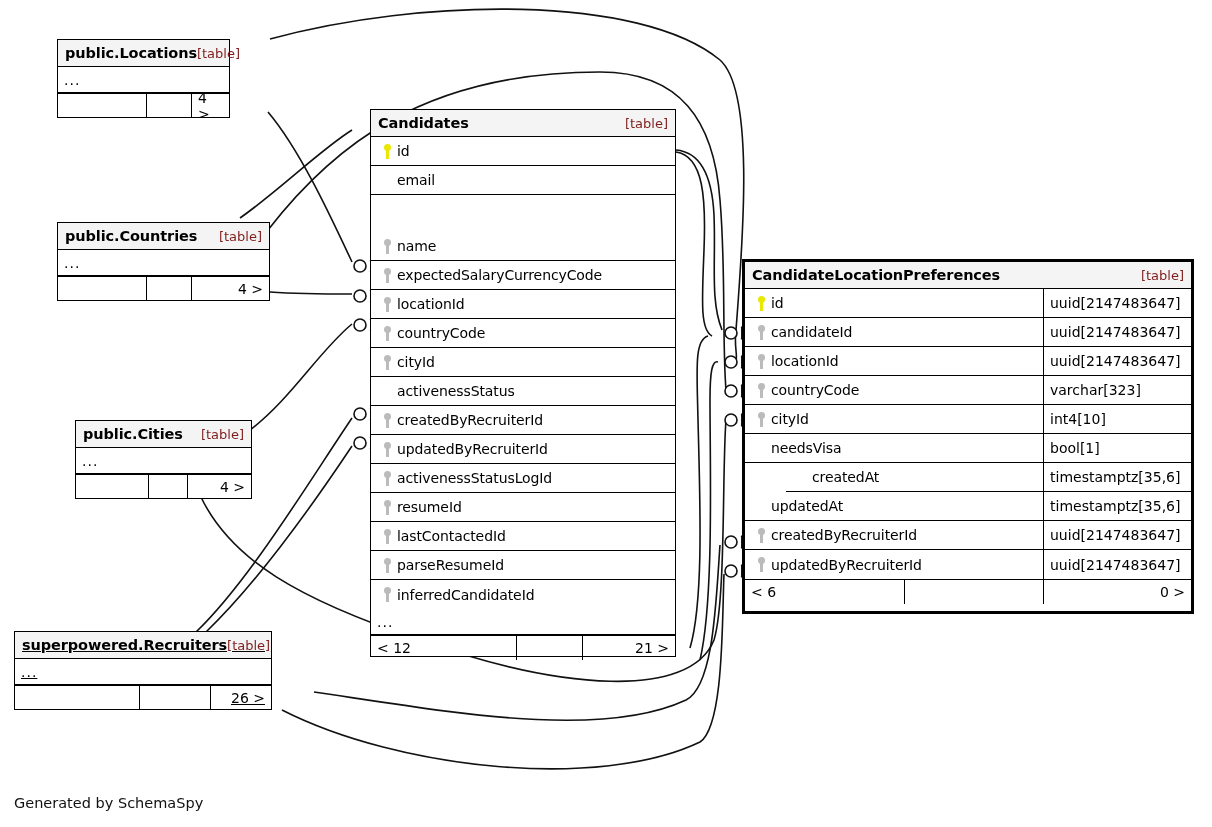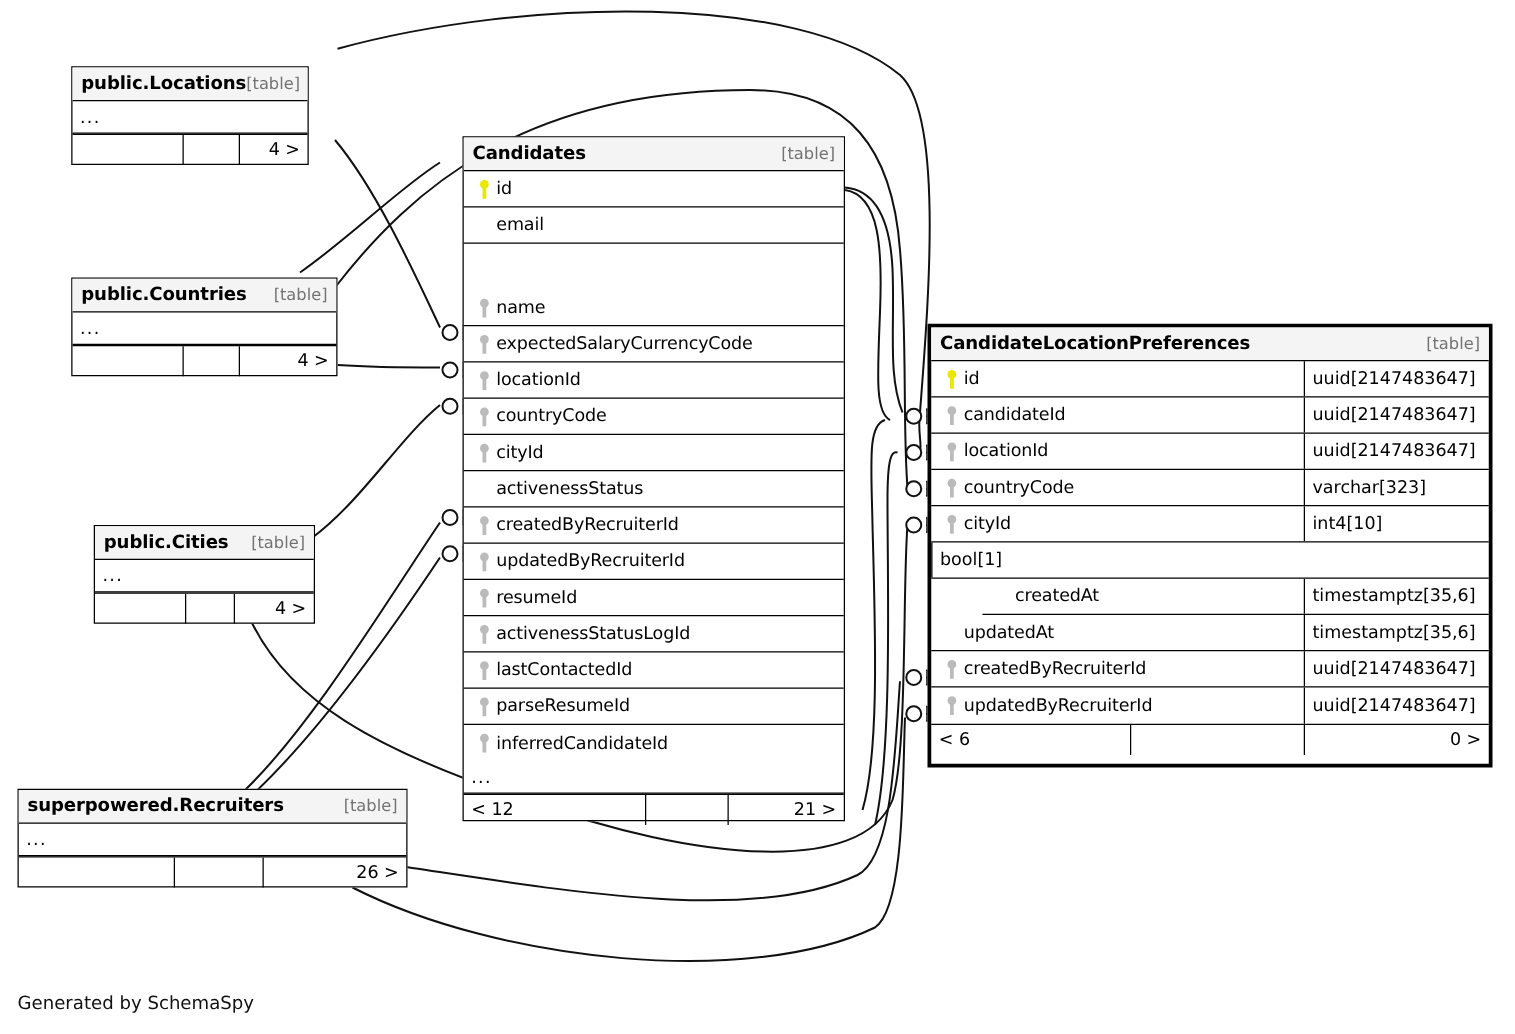--- a/index.html
+++ b/index.html
@@ -35,21 +35,21 @@
   }
   .tbl-header .tname{
     font-weight:bold;
     font-size:14.5px;
     white-space:nowrap;
     letter-spacing:-0.1px;
   }
   .tbl-header .ttag{
     margin-left:auto;
     font-size:13px;
-    color:#737373;
+    color:#7f1d1d;
     white-space:nowrap;
   }
 
   .tbl-row{
     display:flex;
     align-items:stretch;
     border-bottom:1px solid #000;
     box-sizing:border-box;
     height:29px;
   }
@@ -207,21 +207,21 @@
         <circle cx="731" cy="542" r="6"></circle>
         <path d="M741,536 L753,542 L741,548 M741,542 L753,542" fill="#111" stroke="#111" stroke-width="1.4"></path>
       </g>
       <g>
         <circle cx="731" cy="571" r="6"></circle>
         <path d="M741,565 L753,571 L741,577 M741,571 L753,571" fill="#111" stroke="#111" stroke-width="1.4"></path>
       </g>
     </g>
   </svg>
 
-  <div class="table-box" id="tbl-locations" style="left:57px;top:53px;width:190px;height:79px;">
+  <div class="table-box" id="tbl-locations" style="left:57px;top:39px;width:173px;height:79px;">
     <div class="tbl-header">
       <span class="tname">public.Locations</span>
       <span class="ttag">[table]</span>
     </div>
     <div class="ellipsis-row">...</div>
     <div class="tbl-footer">
       <div class="fcell left" style="width:88px;"></div>
       <div class="fcell mid" style="width:46px;"></div>
       <div class="fcell right" style="flex:1;">4 &gt;</div>
     </div>
@@ -246,21 +246,21 @@
       <span class="ttag">[table]</span>
     </div>
     <div class="ellipsis-row">...</div>
     <div class="tbl-footer">
       <div class="fcell left" style="width:72px;"></div>
       <div class="fcell mid" style="width:40px;"></div>
       <div class="fcell right" style="flex:1;">4 &gt;</div>
     </div>
   </div>
 
-  <div class="table-box" id="tbl-recruiters" style="left:14px;top:631px;width:312px;height:79px;">
+  <div class="table-box" id="tbl-recruiters" style="left:14px;top:631px;width:258px;height:79px;text-decoration:underline;">
     <div class="tbl-header">
       <span class="tname">superpowered.Recruiters</span>
       <span class="ttag">[table]</span>
     </div>
     <div class="ellipsis-row">...</div>
     <div class="tbl-footer">
       <div class="fcell left" style="width:124px;"></div>
       <div class="fcell mid" style="width:72px;"></div>
       <div class="fcell right" style="flex:1;">26 &gt;</div>
     </div>
@@ -346,29 +346,29 @@
               <span class="key fk"></span>
             </span>
             <span class="cname">updatedByRecruiterId</span>
           </div>
         </div>
         <div class="tbl-row" style="height: 29px;">
           <div class="col-name">
             <span class="kslot">
               <span class="key fk"></span>
             </span>
+            <span class="cname">activenessStatusLogId</span>
+          </div>
+        </div>
+        <div class="tbl-row" style="height: 29px;">
+          <div class="col-name">
+            <span class="kslot">
+              <span class="key fk"></span>
+            </span>
             <span class="cname">resumeId</span>
-          </div>
-        </div>
-        <div class="tbl-row" style="height: 29px;">
-          <div class="col-name">
-            <span class="kslot">
-              <span class="key fk"></span>
-            </span>
-            <span class="cname">activenessStatusLogId</span>
           </div>
         </div>
         <div class="tbl-row" style="height: 29px;">
           <div class="col-name">
             <span class="kslot">
               <span class="key fk"></span>
             </span>
             <span class="cname">lastContactedId</span>
           </div>
         </div>
@@ -442,20 +442,24 @@
         <div class="tbl-row" style="height: 29px;">
           <div class="col-name">
             <span class="kslot">
               <span class="key fk"></span>
             </span>
             <span class="cname">cityId</span>
           </div>
           <div class="col-type" style="width: 148px; flex: 0 0 148px;">int4[10]</div>
         </div>
         <div class="tbl-row" style="height: 29px;">
+          <div class="col-name">
+            <span class="kslot"></span>
+            <span class="cname">needsVisa</span>
+          </div>
           <div class="col-type" style="width: 148px; flex: 0 0 148px;">bool[1]</div>
         </div>
         <div class="tbl-row" style="height: 29px; margin-left: 41px;">
           <div class="col-name">
             <span class="kslot"></span>
             <span class="cname">createdAt</span>
           </div>
           <div class="col-type" style="width: 148px; flex: 0 0 148px;">timestamptz[35,6]</div>
         </div>
         <div class="tbl-row" style="height: 29px;">

